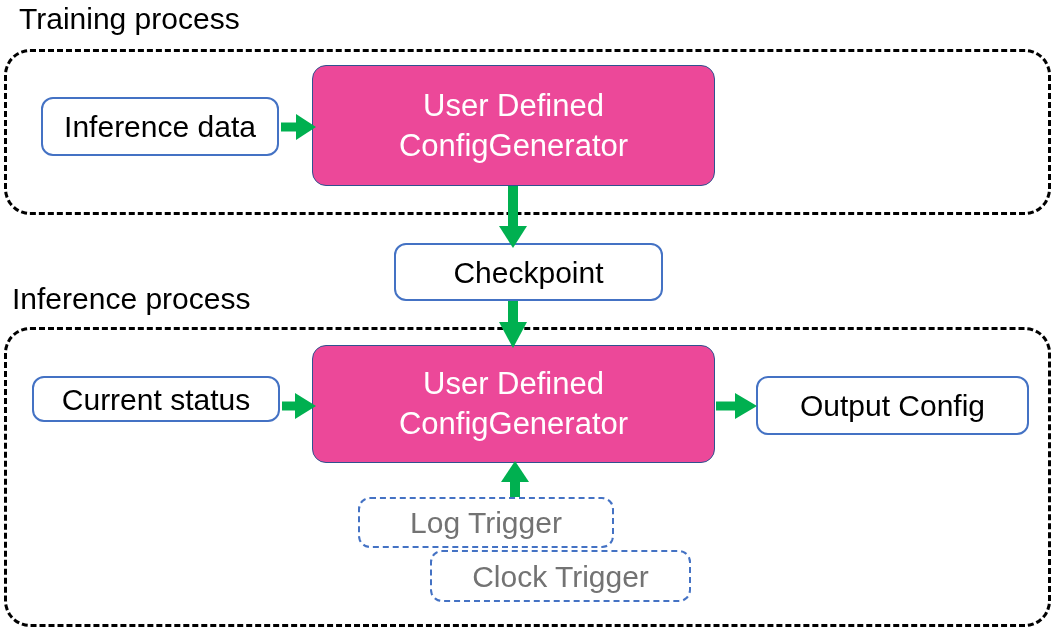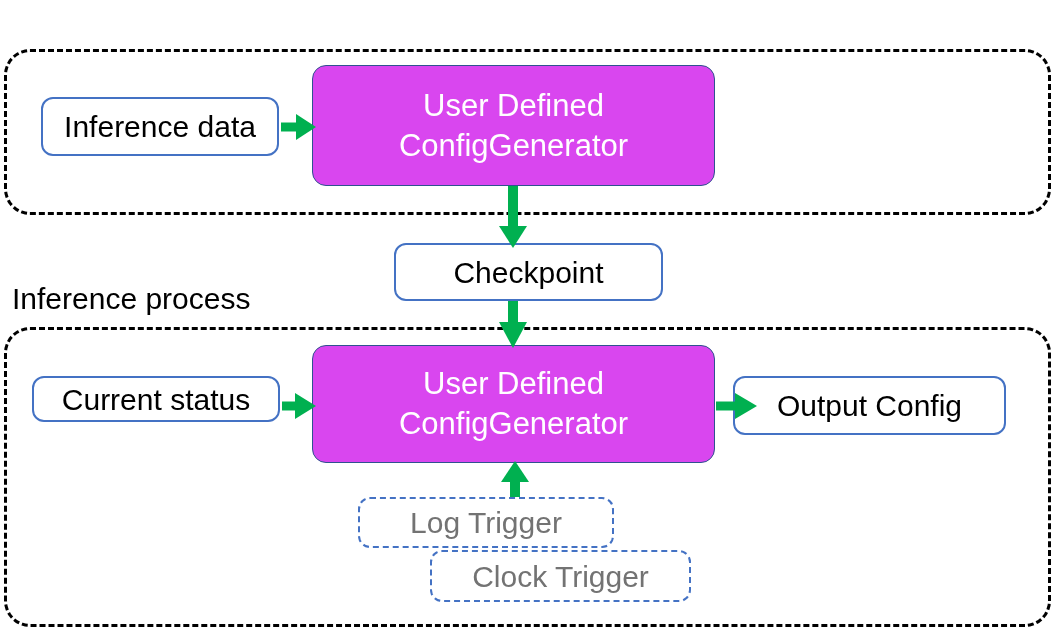--- a/index.html
+++ b/index.html
@@ -54,27 +54,27 @@
     color: #000000;
     font-size: 30px;
     line-height: 1.1;
     text-align: center;
     font-family: "Liberation Sans", sans-serif;
     white-space: nowrap;
   }
   #box-training-data { left: 41px;  top: 97px;  width: 238px; height: 59px; }
   #box-checkpoint    { left: 394px; top: 243px; width: 269px; height: 58px; }
   #box-current-status{ left: 32px;  top: 376px; width: 248px; height: 46px; }
-  #box-output-config { left: 733px; top: 376px; width: 273px; height: 59px; }
+  #box-output-config { left: 756px; top: 376px; width: 273px; height: 59px; }
 
   
   .node-filled {
     position: absolute;
     box-sizing: border-box;
-    background: #d946ef;
+    background: #ec4899;
     border: 1px solid #2F528F;
     border-radius: 14px;
     display: flex;
     flex-direction: column;
     align-items: center;
     justify-content: center;
     color: #ffffff;
     font-size: 31px;
     line-height: 1.28;
     text-align: center;
@@ -112,20 +112,21 @@
     height: 631px;
     pointer-events: none;
     z-index: 5;
   }
 </style>
 </head>
 <body>
 
 <div id="canvas">
 
+  <div class="section-title" id="title-training">Training process</div>
 
   <div class="process-container" id="container-training"></div>
 
   <div class="node-box" id="box-training-data">Inference data</div>
 
   <div class="node-filled" id="box-udcg-training">
     <span>User Defined</span>
     <span>ConfigGenerator</span>
   </div>
 

